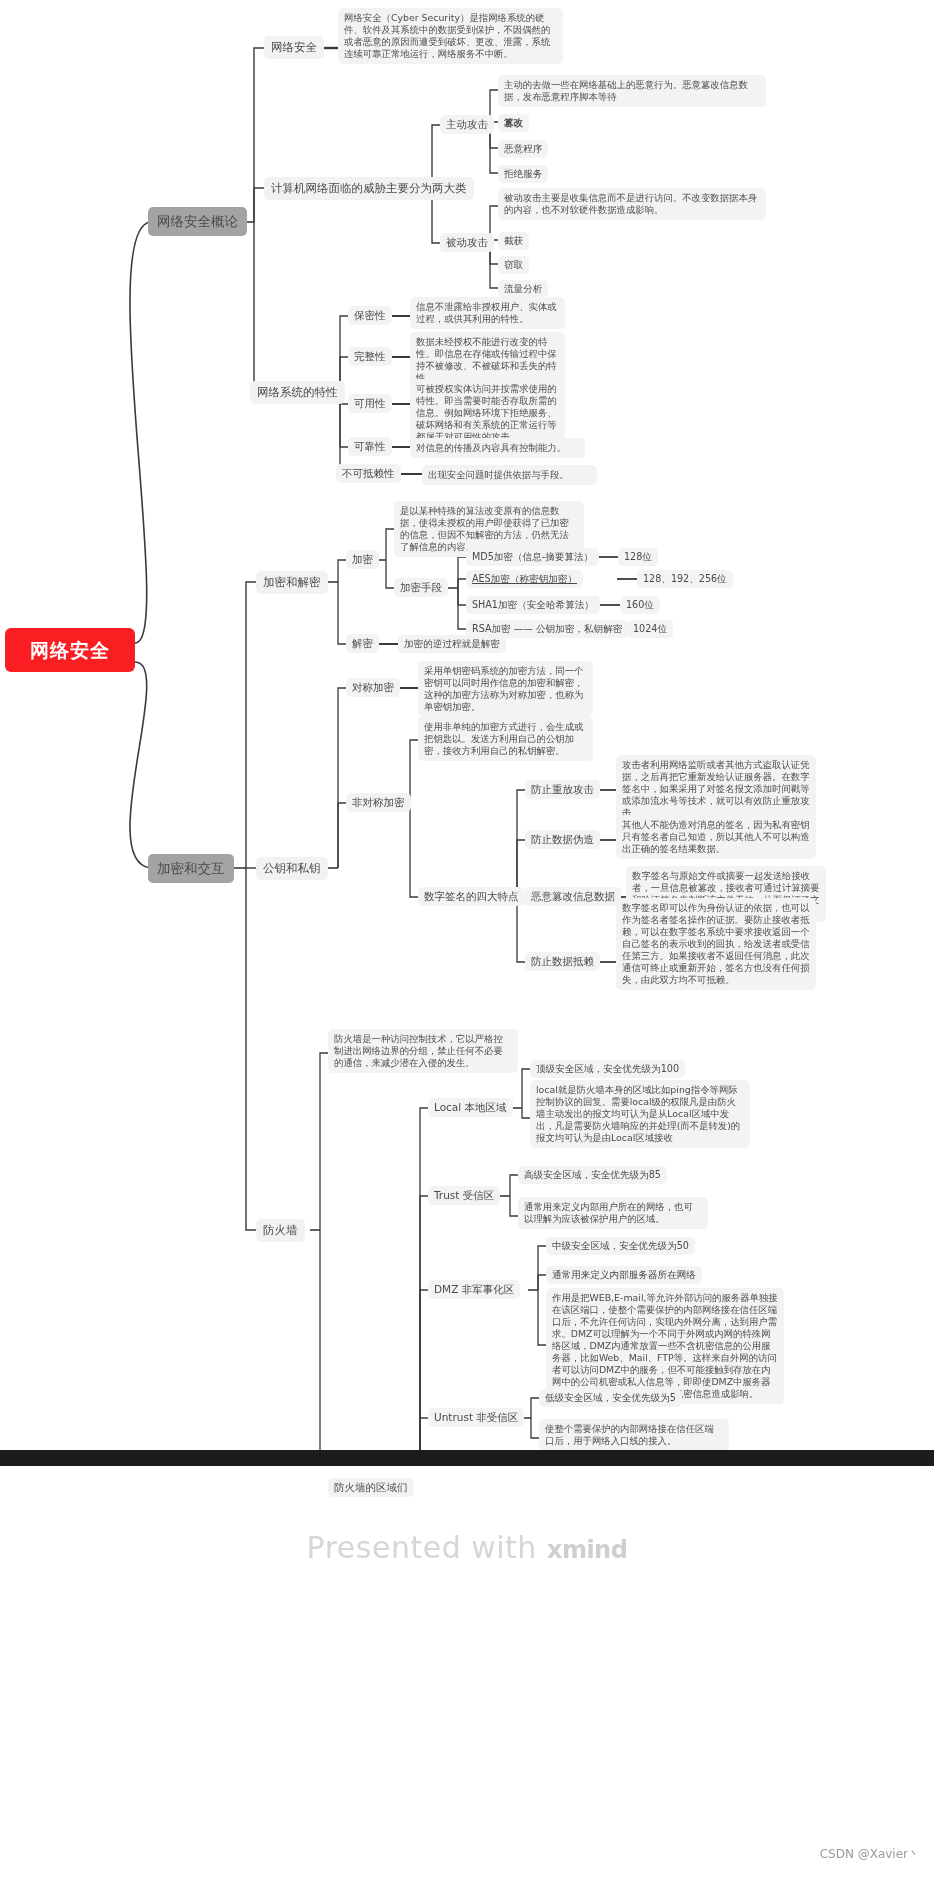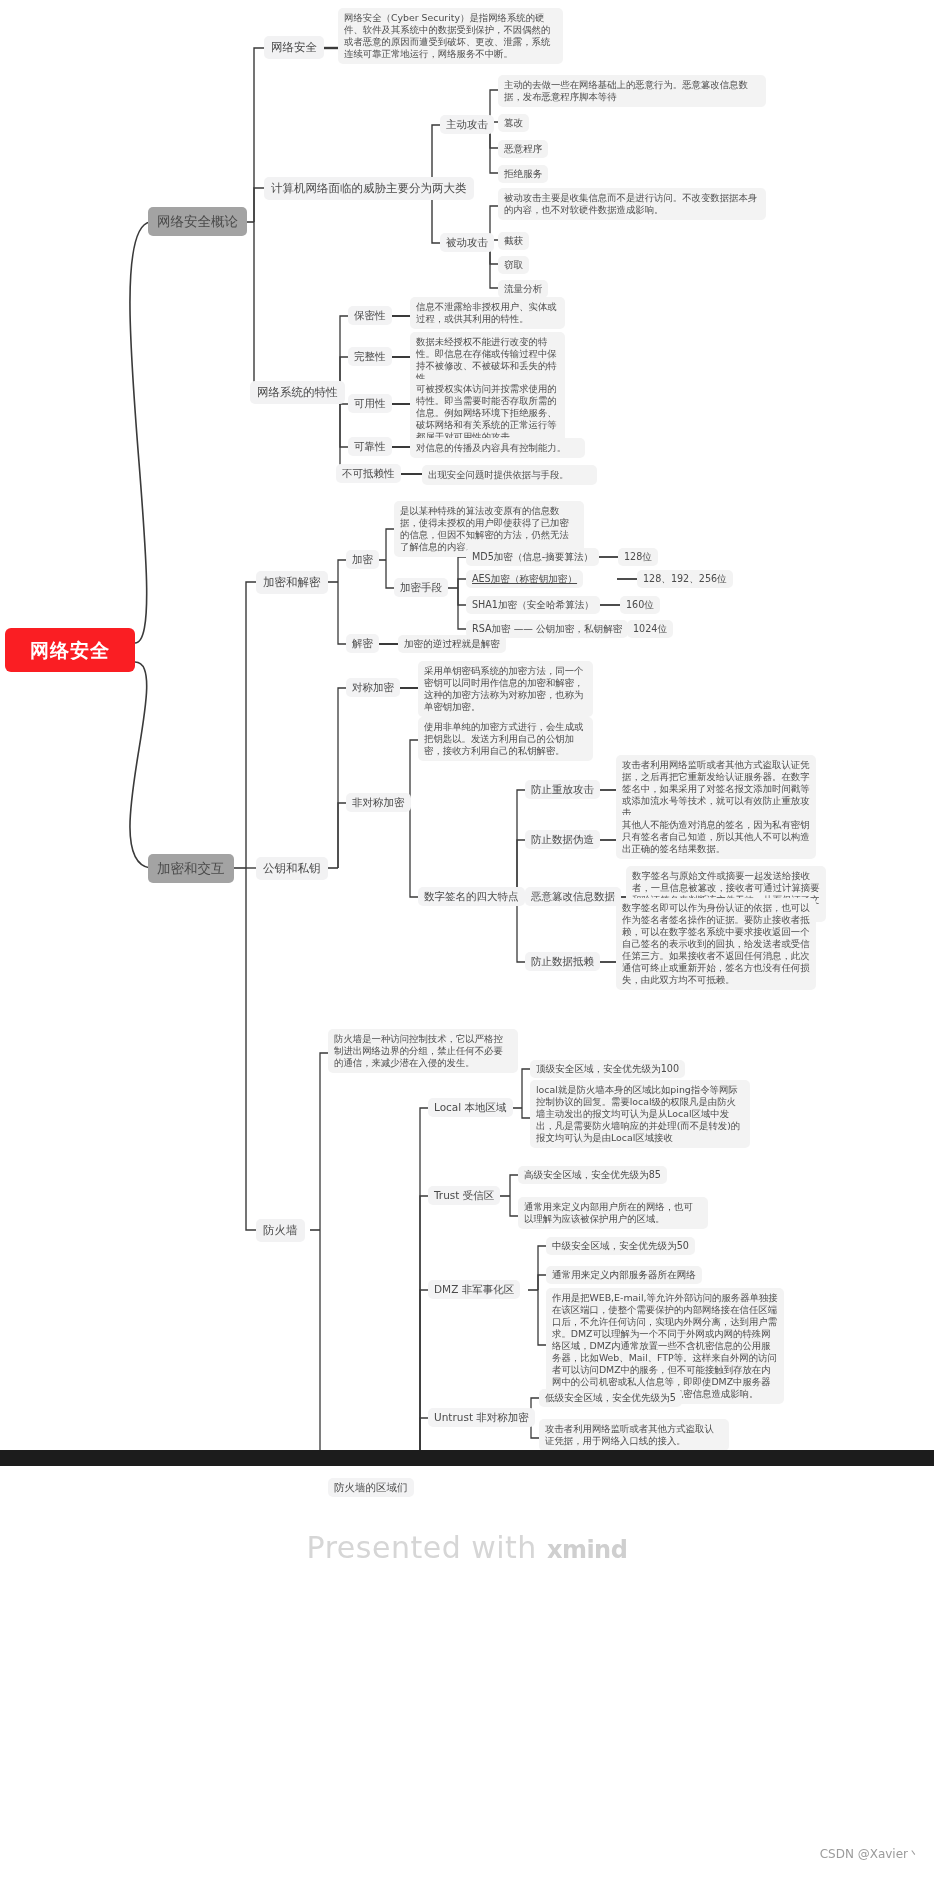--- a/index.html
+++ b/index.html
@@ -213,21 +213,21 @@
   <div class="node lvl1" style="left:148px; top:207px;">网络安全概论</div>
   <div class="node lvl1" style="left:148px; top:854px;">加密和交互</div>
 
   <div class="node lvl2" style="left:264px; top:36px;">网络安全</div>
   <div class="node leafbox" style="left:338px; top:8px; width:225px;">网络安全（Cyber Security）是指网络系统的硬件、软件及其系统中的数据受到保护，不因偶然的或者恶意的原因而遭受到破坏、更改、泄露，系统连续可靠正常地运行，网络服务不中断。</div>
 
   <div class="node lvl2" style="left:264px; top:177px;">计算机网络面临的威胁主要分为两大类</div>
 
   <div class="node lvl3" style="left:440px; top:115px;">主动攻击</div>
   <div class="node leafbox" style="left:498px; top:75px; width:268px;">主动的去做一些在网络基础上的恶意行为。恶意篡改信息数据，发布恶意程序脚本等待</div>
-  <div class="node tiny" style="left:498px; top:114px;">篡改</div>
+  <div class="node tiny" style="left:498px; top:114px;font-weight:bold;">篡改</div>
   <div class="node tiny" style="left:498px; top:140px;">恶意程序</div>
   <div class="node tiny" style="left:498px; top:165px;">拒绝服务</div>
 
   <div class="node lvl3" style="left:440px; top:233px;">被动攻击</div>
   <div class="node leafbox" style="left:498px; top:188px; width:268px;">被动攻击主要是收集信息而不是进行访问。不改变数据据本身的内容，也不对软硬件数据造成影响。</div>
   <div class="node tiny" style="left:498px; top:232px;">截获</div>
   <div class="node tiny" style="left:498px; top:256px;">窃取</div>
   <div class="node tiny" style="left:498px; top:280px;">流量分析</div>
 
   <div class="node lvl2" style="left:250px; top:381px;">网络系统的特性</div>
@@ -302,23 +302,23 @@
 
   <div class="node lvl3" style="left:428px; top:1186px;">Trust 受信区</div>
   <div class="node tiny" style="left:518px; top:1166px;">高级安全区域，安全优先级为85</div>
   <div class="node leafbox" style="left:518px; top:1197px; width:190px;">通常用来定义内部用户所在的网络，也可以理解为应该被保护用户的区域。</div>
 
   <div class="node lvl3" style="left:428px; top:1280px;">DMZ 非军事化区</div>
   <div class="node tiny" style="left:546px; top:1237px;">中级安全区域，安全优先级为50</div>
   <div class="node tiny" style="left:546px; top:1266px;">通常用来定义内部服务器所在网络</div>
   <div class="node leafbox" style="left:546px; top:1288px; width:238px;">作用是把WEB,E-mail,等允许外部访问的服务器单独接在该区端口，使整个需要保护的内部网络接在信任区端口后，不允许任何访问，实现内外网分离，达到用户需求。DMZ可以理解为一个不同于外网或内网的特殊网络区域，DMZ内通常放置一些不含机密信息的公用服务器，比如Web、Mail、FTP等。这样来自外网的访问者可以访问DMZ中的服务，但不可能接触到存放在内网中的公司机密或私人信息等，即即使DMZ中服务器受到破坏，也不会对内网中的机密信息造成影响。</div>
 
-  <div class="node lvl3" style="left:428px; top:1408px;">Untrust 非对称加密</div>
+  <div class="node lvl3" style="left:428px; top:1408px;">Untrust 非受信区</div>
   <div class="node tiny" style="left:539px; top:1389px;">低级安全区域，安全优先级为5</div>
-  <div class="node leafbox" style="left:539px; top:1419px; width:190px;">攻击者利用网络监听或者其他方式盗取认证凭据，用于网络入口线的接入。</div>
+  <div class="node leafbox" style="left:539px; top:1419px; width:190px;">使整个需要保护的内部网络接在信任区端口后，用于网络入口线的接入。</div>
 
   <div id="footer-band"></div>
   <div id="dark-strip"></div>
   <div id="watermark">
     <span>Presented with</span>
     <span class="brand">xmind</span>
   </div>
   <div id="csdn">CSDN @Xavier丶</div>
 
 </div>

